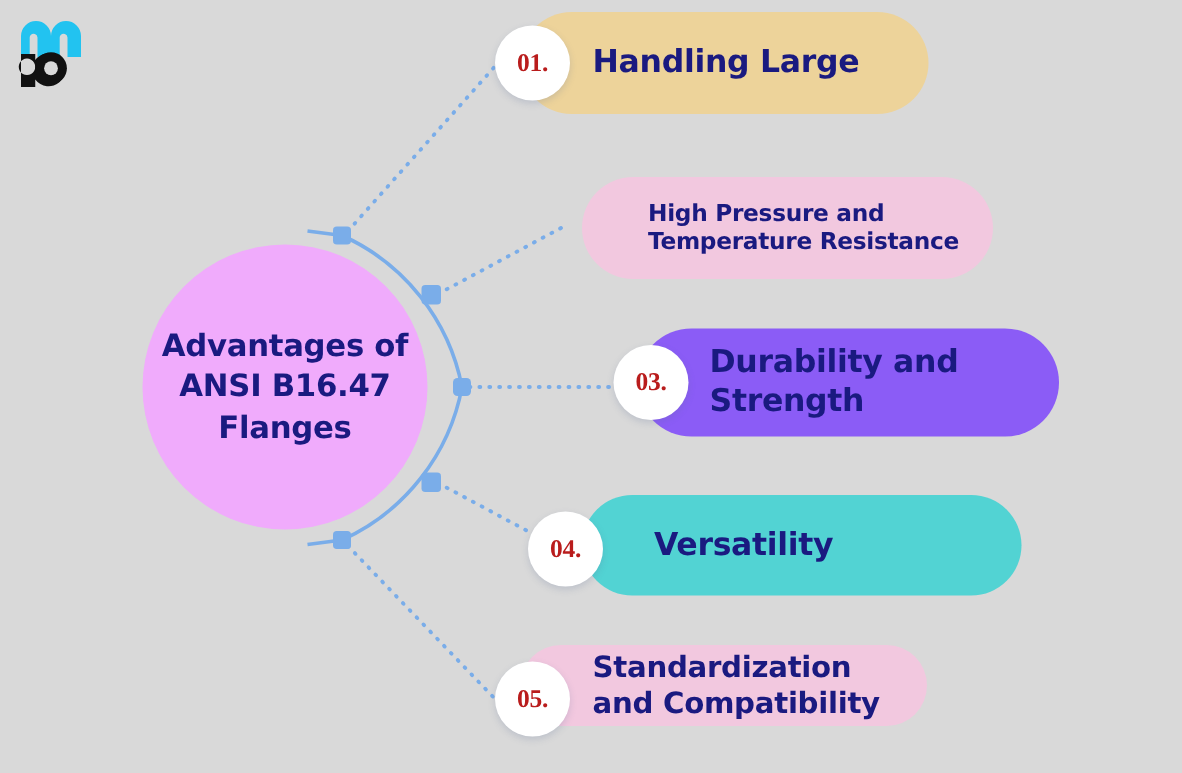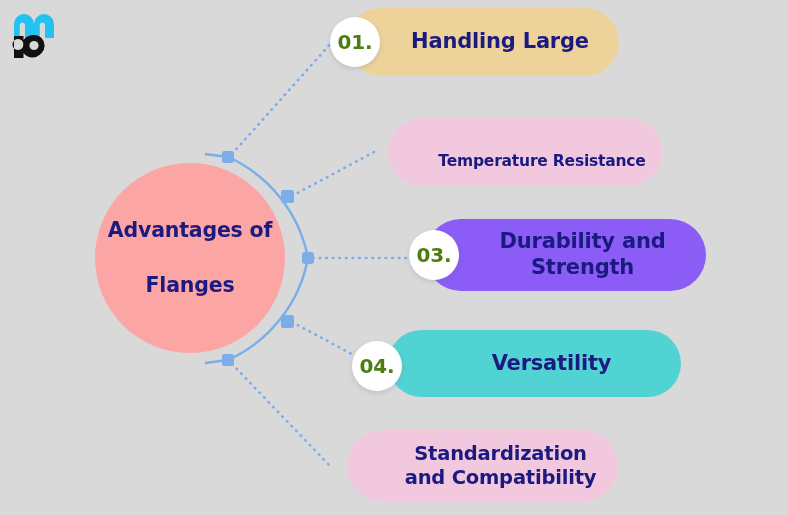--- a/index.html
+++ b/index.html
@@ -40,21 +40,21 @@
   }
 
   
   #center-circle {
     position: absolute;
     left: 95px;
     top: 163px;
     width: 190px;
     height: 190px;
     border-radius: 50%;
-    background: #fca5a5;
+    background: #f0abfc;
     display: flex;
     align-items: center;
     justify-content: center;
     text-align: center;
   }
   #center-circle .ctext {
     color: #1a1a80;
     font-size: 20.5px;
     font-weight: bold;
     line-height: 1.32;
@@ -66,64 +66,64 @@
   .pill {
     position: absolute;
     border-radius: 999px;
     display: flex;
     align-items: center;
     box-sizing: border-box;
   }
   .pill .pill-label {
     color: #1a1a80;
     font-weight: bold;
-    text-align: center;
     width: 100%;
     line-height: 1.22;
     letter-spacing: -0.2px;
   }
 
   
   .badge {
     position: absolute;
     width: 50px;
     height: 50px;
     border-radius: 50%;
     background: #ffffff;
     display: flex;
     align-items: center;
     justify-content: center;
     box-shadow: 0 2px 5px rgba(90,110,150,0.22);
     z-index: 5;
   }
   .badge span {
-    color: #4d7c0f;
-    font-size: 20px;
+    color: #b91c1c;
+    font-size: 17px;
     font-weight: bold;
     letter-spacing: -0.2px;
+    font-family: Liberation Serif, serif;
   }
 
   
   #pill-1 { left: 347px; top: 8px;   width: 272px; height: 68px;  background:#edd39a; padding-left: 48px; padding-right: 14px; }
   #badge-1{ left: 330px; top: 17px; }
   #pill-1 .pill-label { font-size: 21px; }
 
   #pill-2 { left: 388px; top: 118px; width: 274px; height: 68px;  background:#f2c8df; padding-left: 44px; padding-right: 10px; }
   #badge-2{ left: 372px; top: 127px; }
   #pill-2 .pill-label { font-size: 15.5px; }
 
   #pill-3 { left: 425px; top: 219px; width: 281px; height: 72px;  background:#8b5cf6; padding-left: 48px; padding-right: 14px; }
   #badge-3{ left: 409px; top: 230px; }
   #pill-3 .pill-label { font-size: 21px; }
 
   #pill-4 { left: 388px; top: 330px; width: 293px; height: 67px;  background:#52d3d3; padding-left: 48px; padding-right: 14px; }
   #badge-4{ left: 352px; top: 341px; }
   #pill-4 .pill-label { font-size: 21px; }
 
-  #pill-5 { left: 347px; top: 430px; width: 271px; height: 72px;  background:#f2c8df; padding-left: 48px; padding-right: 12px; }
+  #pill-5 { left: 347px; top: 430px; width: 271px; height: 54px;  background:#f2c8df; padding-left: 48px; padding-right: 12px; }
   #badge-5{ left: 330px; top: 441px; }
   #pill-5 .pill-label { font-size: 19.5px; }
 </style>
 </head>
 <body>
 
 <div id="canvas">
 
   <div id="logo">
     <svg width="62" height="52" viewBox="0 0 62 52" xmlns="http://www.w3.org/2000/svg">
@@ -154,37 +154,37 @@
     <rect x="222" y="151" width="12" height="12" rx="2.5" fill="#7aade9"></rect>
     <rect x="281" y="190" width="13" height="13" rx="2.5" fill="#7aade9"></rect>
     <rect x="302" y="252" width="12" height="12" rx="3" fill="#7aade9"></rect>
     <rect x="281" y="315" width="13" height="13" rx="2.5" fill="#7aade9"></rect>
     <rect x="222" y="354" width="12" height="12" rx="2.5" fill="#7aade9"></rect>
   </svg>
 
   <div id="center-circle">
     <div class="ctext">
       <span>Advantages of</span><br>
-      <br>
+      <span>ANSI B16.47</span><br>
       <span>Flanges</span>
     </div>
   </div>
 
   <div class="pill" id="pill-1">
     <div class="pill-label">
       <span>Handling Large</span><br>
     </div>
   </div>
   <div class="badge" id="badge-1">
     <span>01.</span>
   </div>
 
   <div class="pill" id="pill-2">
     <div class="pill-label">
-      <br>
+      <span>High Pressure and</span><br>
       <span>Temperature Resistance</span>
     </div>
   </div>
 
   <div class="pill" id="pill-3">
     <div class="pill-label">
       <span>Durability and</span><br>
       <span>Strength</span>
     </div>
   </div>
@@ -200,14 +200,17 @@
   <div class="badge" id="badge-4">
     <span>04.</span>
   </div>
 
   <div class="pill" id="pill-5">
     <div class="pill-label">
       <span>Standardization</span><br>
       <span>and Compatibility</span>
     </div>
   </div>
+  <div class="badge" id="badge-5">
+    <span>05.</span>
+  </div>
 
 </div>
 
 </body></html>

